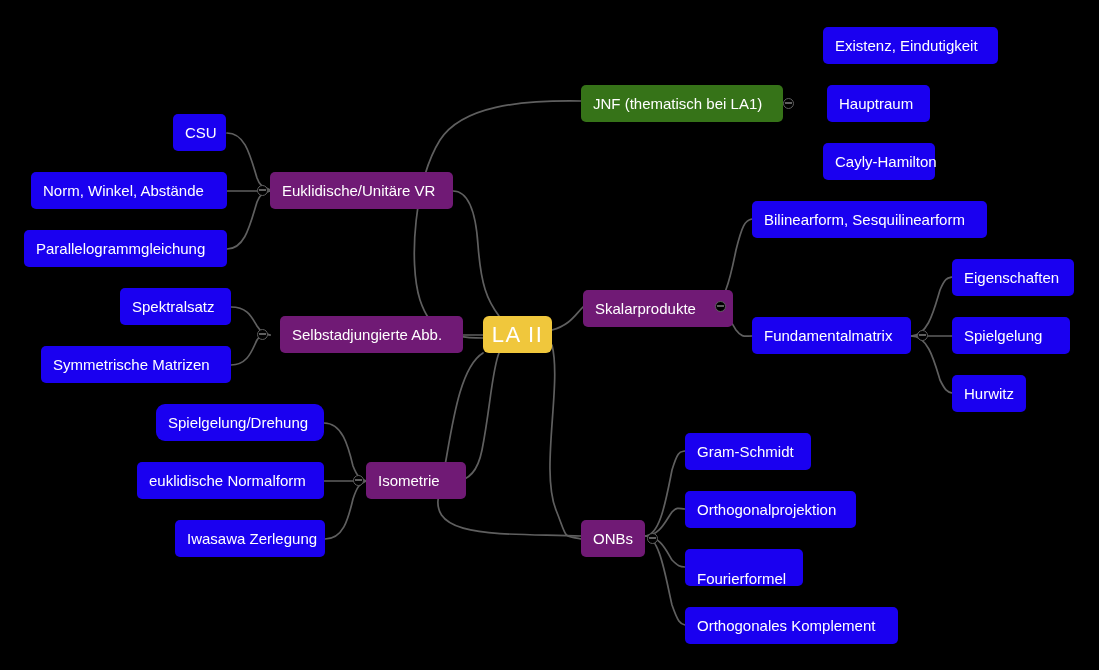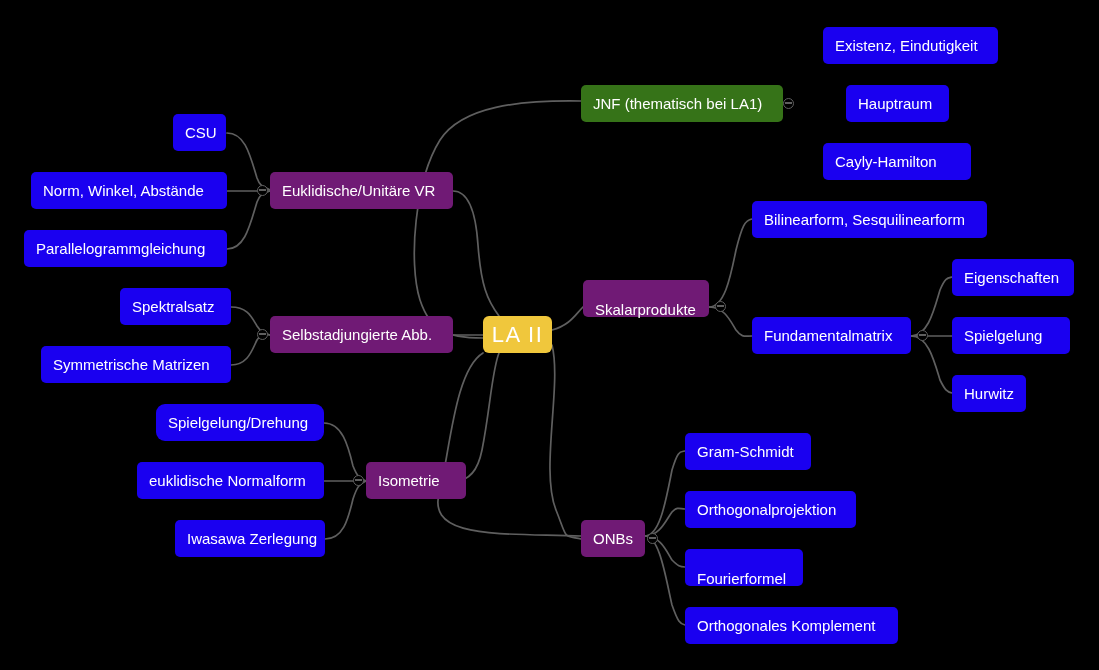--- a/index.html
+++ b/index.html
@@ -67,60 +67,60 @@
   <div id="node-layer">
       <div class="node root" style="left: 483px; top: 316px; width: 69px; height: 37px;">
         <span>LA II</span>
       </div>
       <div class="node green" style="left: 581px; top: 85px; width: 202px; height: 37px;">
         <span>JNF (thematisch bei LA1)</span>
       </div>
       <div class="node lvl2" style="left: 823px; top: 27px; width: 175px; height: 37px;">
         <span>Existenz, Eindutigkeit</span>
       </div>
-      <div class="node lvl2" style="left: 846px; top: 85px; width: 103px; height: 37px;">
+      <div class="node lvl2" style="left: 827px; top: 85px; width: 103px; height: 37px;">
         <span>Hauptraum</span>
       </div>
-      <div class="node lvl2" style="left: 823px; top: 143px; width: 148px; height: 37px;">
+      <div class="node lvl2" style="left: 823px; top: 143px; width: 112px; height: 37px;">
         <span>Cayly-Hamilton</span>
       </div>
       <div class="node lvl1" style="left: 270px; top: 172px; width: 183px; height: 37px;">
         <span>Euklidische/Unitäre VR</span>
       </div>
       <div class="node lvl2" style="left: 173px; top: 114px; width: 53px; height: 37px;">
         <span>CSU</span>
       </div>
       <div class="node lvl2" style="left: 31px; top: 172px; width: 196px; height: 37px;">
         <span>Norm, Winkel, Abstände</span>
       </div>
       <div class="node lvl2" style="left: 24px; top: 230px; width: 203px; height: 37px;">
         <span>Parallelogrammgleichung</span>
       </div>
-      <div class="node lvl1" style="left: 270px; top: 316px; width: 183px; height: 37px;">
+      <div class="node lvl1" style="left: 280px; top: 316px; width: 183px; height: 37px;">
         <span>Selbstadjungierte Abb.</span>
       </div>
       <div class="node lvl2" style="left: 120px; top: 288px; width: 111px; height: 37px;">
         <span>Spektralsatz</span>
       </div>
       <div class="node lvl2" style="left: 41px; top: 346px; width: 190px; height: 37px;">
         <span>Symmetrische Matrizen</span>
       </div>
       <div class="node lvl1" style="left: 366px; top: 462px; width: 100px; height: 37px;">
         <span>Isometrie</span>
       </div>
       <div class="node lvl2" style="left: 156px; top: 404px; width: 168px; height: 37px; border-radius: 9px;">
         <span>Spielgelung/Drehung</span>
       </div>
       <div class="node lvl2" style="left: 137px; top: 462px; width: 187px; height: 37px;">
         <span>euklidische Normalform</span>
       </div>
       <div class="node lvl2" style="left: 175px; top: 520px; width: 150px; height: 37px;">
         <span>Iwasawa Zerlegung</span>
       </div>
-      <div class="node lvl1" style="left: 583px; top: 280px; width: 126px; height: 37px; align-items: flex-end;">
+      <div class="node lvl1" style="left: 583px; top: 290px; width: 150px; height: 37px;">
         <span>Skalarprodukte</span>
       </div>
       <div class="node lvl2" style="left: 752px; top: 201px; width: 235px; height: 37px;">
         <span>Bilinearform, Sesquilinearform</span>
       </div>
       <div class="node lvl2" style="left: 752px; top: 317px; width: 159px; height: 37px;">
         <span>Fundamentalmatrix</span>
       </div>
       <div class="node lvl2" style="left: 952px; top: 259px; width: 122px; height: 37px;">
         <span>Eigenschaften</span>

